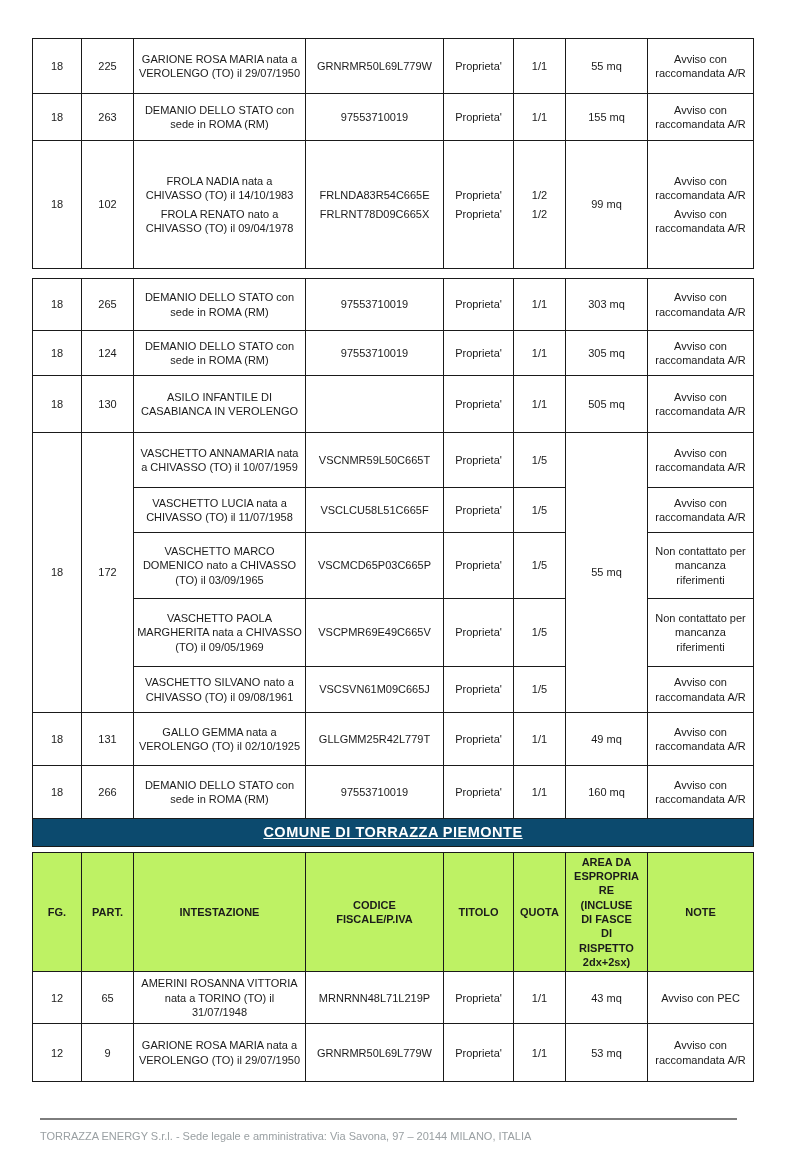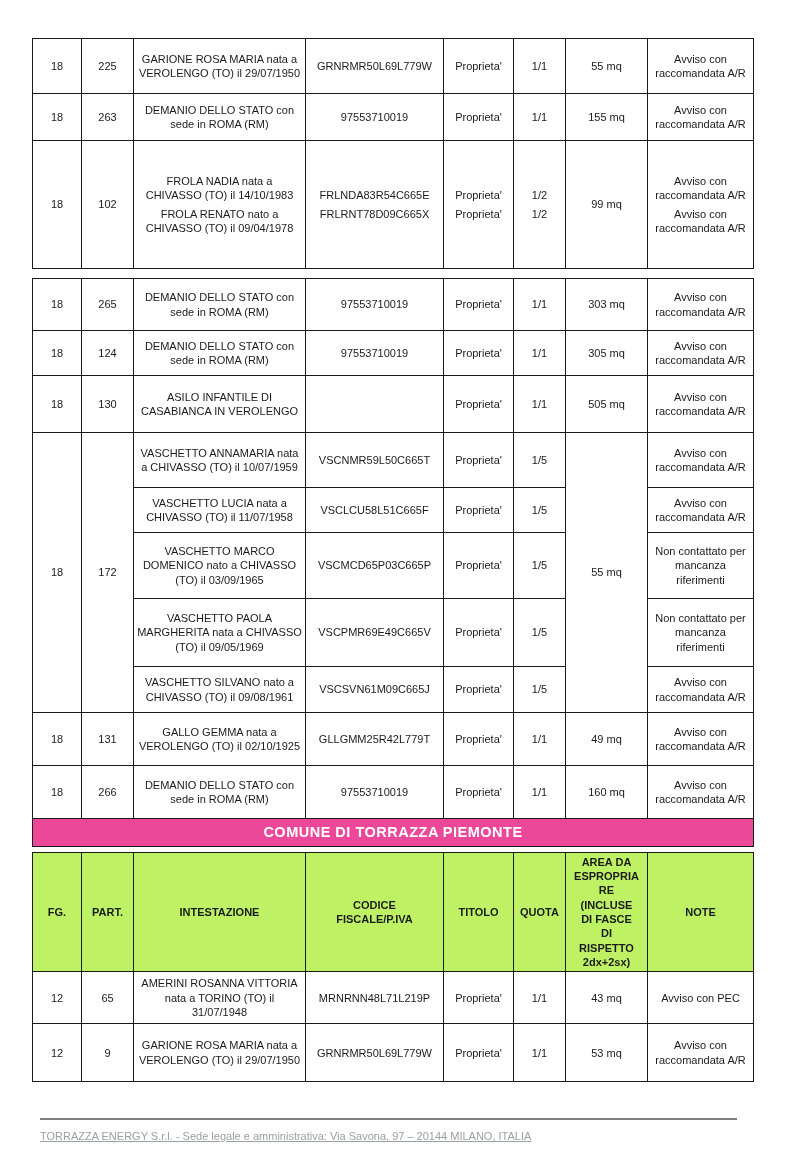--- a/index.html
+++ b/index.html
@@ -18,41 +18,41 @@
     text-align:center;vertical-align:middle;
     padding:2px 3px;word-wrap:break-word;
   }
   .tbl-a{margin-top:38px;}
   .tbl-b{margin-top:9px;}
   .tbl-c{margin-top:5px;}
   col.c-fg{width:49px;}col.c-part{width:52px;}col.c-int{width:172px;}
   col.c-cf{width:138px;}col.c-tit{width:70px;}col.c-quo{width:52px;}
   col.c-area{width:82px;}col.c-note{width:106px;}
   .banner-row td{
-    background:#ec4899;color:#ffffff;font-weight:bold;
-    font-size:14.5px;letter-spacing:.5px;padding:4px 0;
+    background:#0c4a6e;color:#ffffff;font-weight:bold;
+    font-size:14.5px;letter-spacing:.5px;padding:4px 0;text-decoration:underline;
   }
   .hdr th{
     background:#bef264;font-weight:bold;white-space:pre-line;
     font-size:11px;
   }
   .stack{padding:0;}
   .stack .half{
     height:50%;display:flex;align-items:center;justify-content:center;
     padding:2px 3px;box-sizing:border-box;
   }
   .underline-note{margin-top:12px;}
   .footer-rule{
     margin:36px 0 0 40px;width:697px;height:0;
     border:none;border-top:2.5px solid #7d7d7d;
   }
   .footer-text{
     margin:9px 0 0 40px;font-size:11px;color:#9aa0a3;line-height:1.4;
   }
-  .footer-text p{margin:0;text-decoration:underline;}
+  .footer-text p{margin:0;}
 </style>
 </head>
 <body>
 
 <table class="doc-table tbl-a">
   <colgroup>
     <col class="c-fg">
       <col class="c-part">
       <col class="c-int">
       <col class="c-cf">

